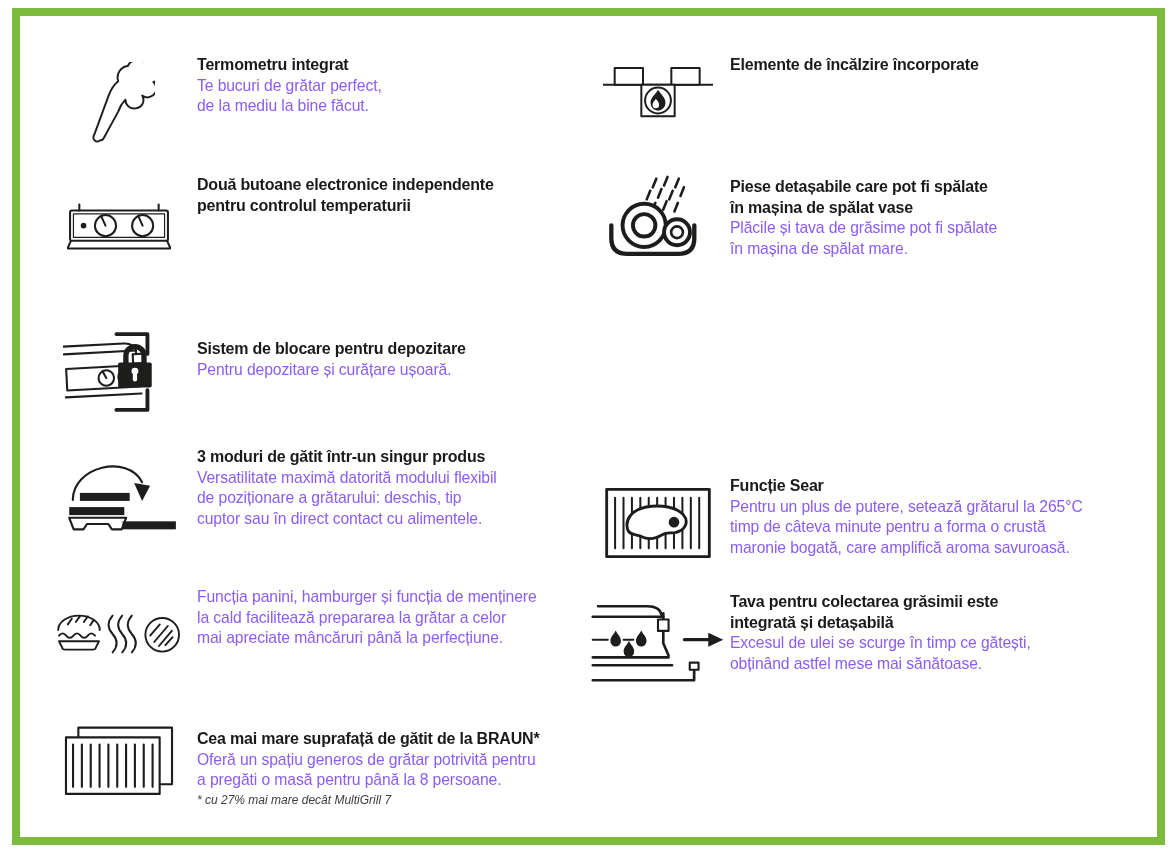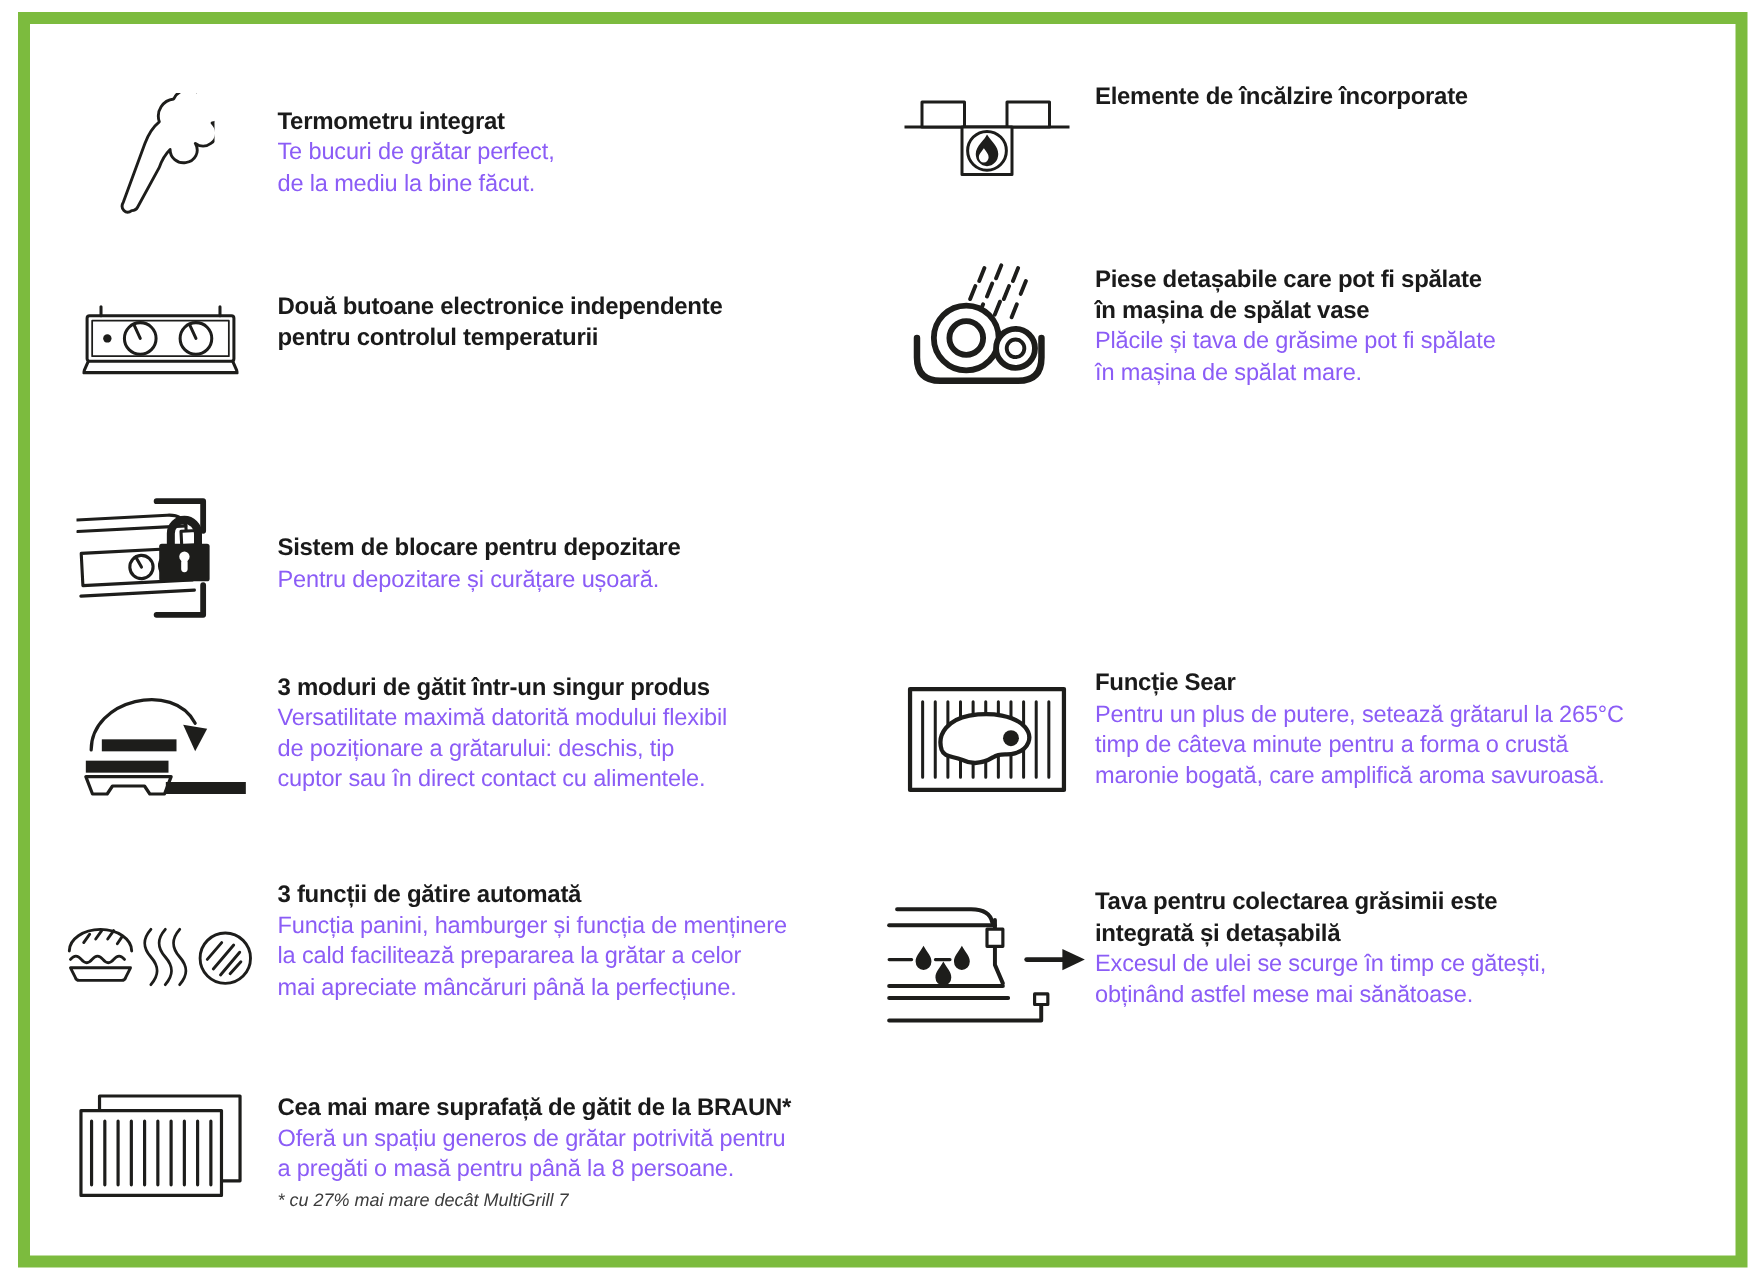--- a/index.html
+++ b/index.html
@@ -5,21 +5,21 @@
   html,body{margin:0;padding:0;background:#fff;}
   .sheet{
     position:relative;width:1170px;height:850px;background:#fff;overflow:hidden;
     font-family:"Liberation Sans","DejaVu Sans",sans-serif;
   }
   .frame{
     position:absolute;left:12px;top:8px;right:5px;bottom:5px;
     border:8px solid #7cbb3e;pointer-events:none;
   }
   .feature{position:absolute;display:flex;align-items:flex-start;}
-  .feature.col-left{left:28px;width:530px;align-items:center;}
+  .feature.col-left{left:40px;width:530px;}
   .feature.col-right{left:585px;width:560px;justify-content:center;}
   .icon-cell{flex:0 0 157px;display:flex;justify-content:center;}
   .feature.col-right .icon-cell{flex:0 0 145px;}
   .text-cell{flex:1;}
   .f-title{
     margin:0;font-size:16px;line-height:20.5px;font-weight:bold;color:#1a1a1a;
     white-space:pre-line;letter-spacing:-0.2px;
   }
   .f-body{
     margin:0;font-size:15.7px;line-height:20.5px;color:#8b5cf6;
@@ -133,21 +133,20 @@
         <path d="M5,37 q4.5,-5.5 9,0 t9,0 t9,0 t9,0 t9,0" class="t2"></path>
         <path d="M5,44 H55 L51,52 Q50.5,54.5 47.5,54.5 H12.5 Q9.5,54.5 9,52 Z" class="t2"></path>
         <path d="M72,12 c-7,8 -7,15 0,23 c7,8 7,15 0,23" class="t2"></path>
         <path d="M84,12 c-7,8 -7,15 0,23 c7,8 7,15 0,23" class="t2"></path>
         <path d="M96,12 c-7,8 -7,15 0,23 c7,8 7,15 0,23" class="t2"></path>
         <circle cx="134" cy="36" r="21" class="t2"></circle>
         <path d="M124,45 L141,25 M130,50 L146,31 M119,37 L131,23 M138,49 L147,39" class="t2"></path>
       </svg>
     </div>
     <div class="text-cell">
-      <h3 class="f-title">3 funcții de gătire automată</h3>
       <p class="f-body">Funcția panini, hamburger și funcția de menținere
 la cald facilitează prepararea la grătar a celor
 mai apreciate mâncăruri până la perfecțiune.</p>
     </div>
   </div>
 
   <div class="feature col-left" style="top:729px">
     <div class="icon-cell">
       <svg class="ico" width="114" height="76" viewBox="0 0 126 86" style="margin-top:-4px">
         <rect x="17" y="3" width="106" height="64" class="t2 w"></rect>
@@ -193,21 +192,21 @@
     </div>
     <div class="text-cell">
       <h3 class="f-title">Piese detașabile care pot fi spălate
 în mașina de spălat vase</h3>
       <p class="f-body">Plăcile și tava de grăsime pot fi spălate
 în mașina de spălat mare.</p>
     </div>
   </div>
 
 
-  <div class="feature col-right" style="top:446px">
+  <div class="feature col-right" style="top:476px">
     <div class="icon-cell">
       <svg class="ico" width="106" height="78" viewBox="0 0 126 84" style="margin-top:8px">
         <rect x="2" y="2" width="122" height="80" class="w" style="stroke-width:3.4"></rect>
         <path d="M12,12 V72 M22,12 V72 M32,12 V72 M42,12 V72 M52,12 V72 M62,12 V72 M72,12 V72 M82,12 V72 M92,12 V72 M102,12 V72 M112,12 V72" class="t2"></path>
         <path d="M27,50 C23,37 33,26 49,23 C67,20 85,23 93,32 C100,40 96,50 85,53 C79,55 74,52 68,56 C60,61 51,62 43,58 C35,55 29,56 27,50 Z" class="w" style="stroke-width:3.4"></path>
         <circle cx="82" cy="41" r="6.3" class="f"></circle>
       </svg>
     </div>
     <div class="text-cell">
       <h3 class="f-title">Funcție Sear</h3>

